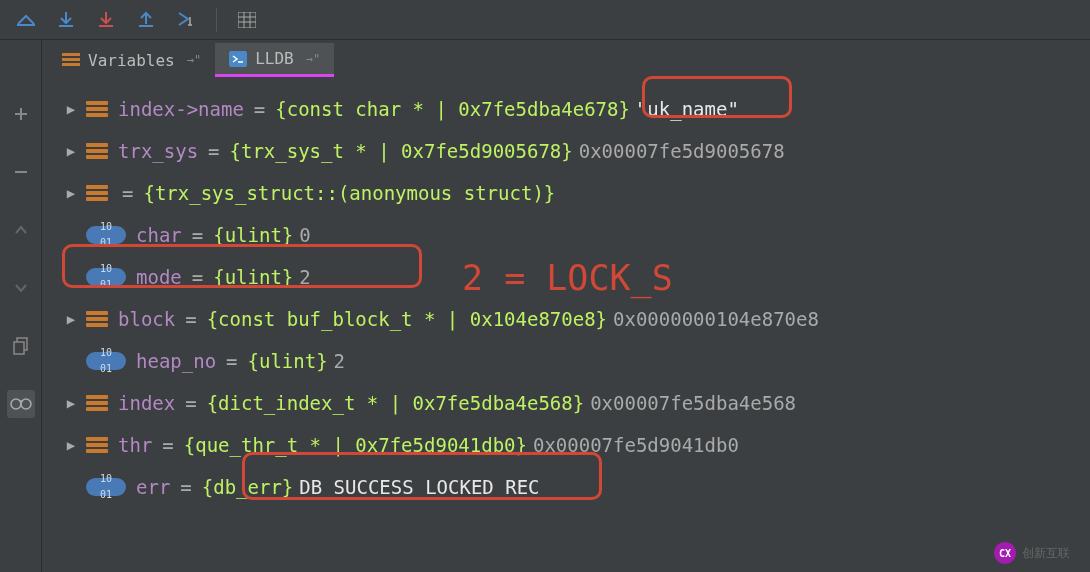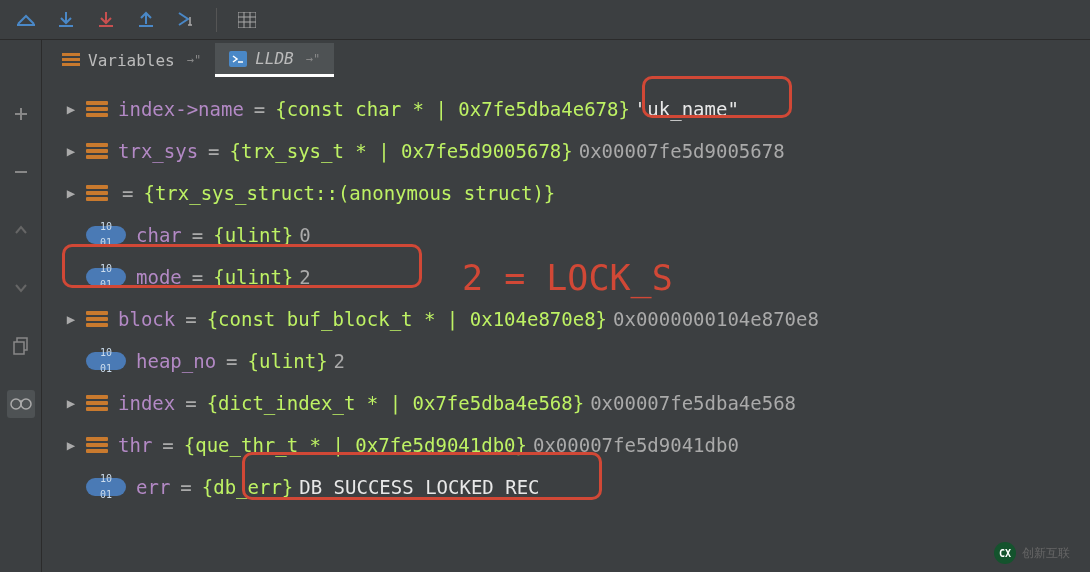--- a/index.html
+++ b/index.html
@@ -80,22 +80,21 @@
       align-items: center;
       padding: 0 14px;
       gap: 8px;
       position: relative;
       cursor: pointer;
       color: #bbb;
       font-size: 16px;
     }
     .tab.active {
       background: #4e5254;
-      border-bottom: 3px solid #ffffff;
-      font-style: italic;
+      border-bottom: 3px solid #d946ef;
     }
     .tab-icon {
       width: 18px;
       height: 14px;
       display: flex;
       align-items: center;
       justify-content: center;
     }
     .pin-icon {
       margin-left: 4px;
@@ -185,21 +184,21 @@
       font-size: 12px;
       color: #666;
       display: flex;
       align-items: center;
       gap: 6px;
     }
     .watermark-logo {
       width: 22px;
       height: 22px;
       border-radius: 50%;
-      background: #14532d;
+      background: #a21caf;
       color: white;
       display: flex;
       align-items: center;
       justify-content: center;
       font-size: 10px;
       font-weight: bold;
     }
   </style>
 </head>
 <body>

